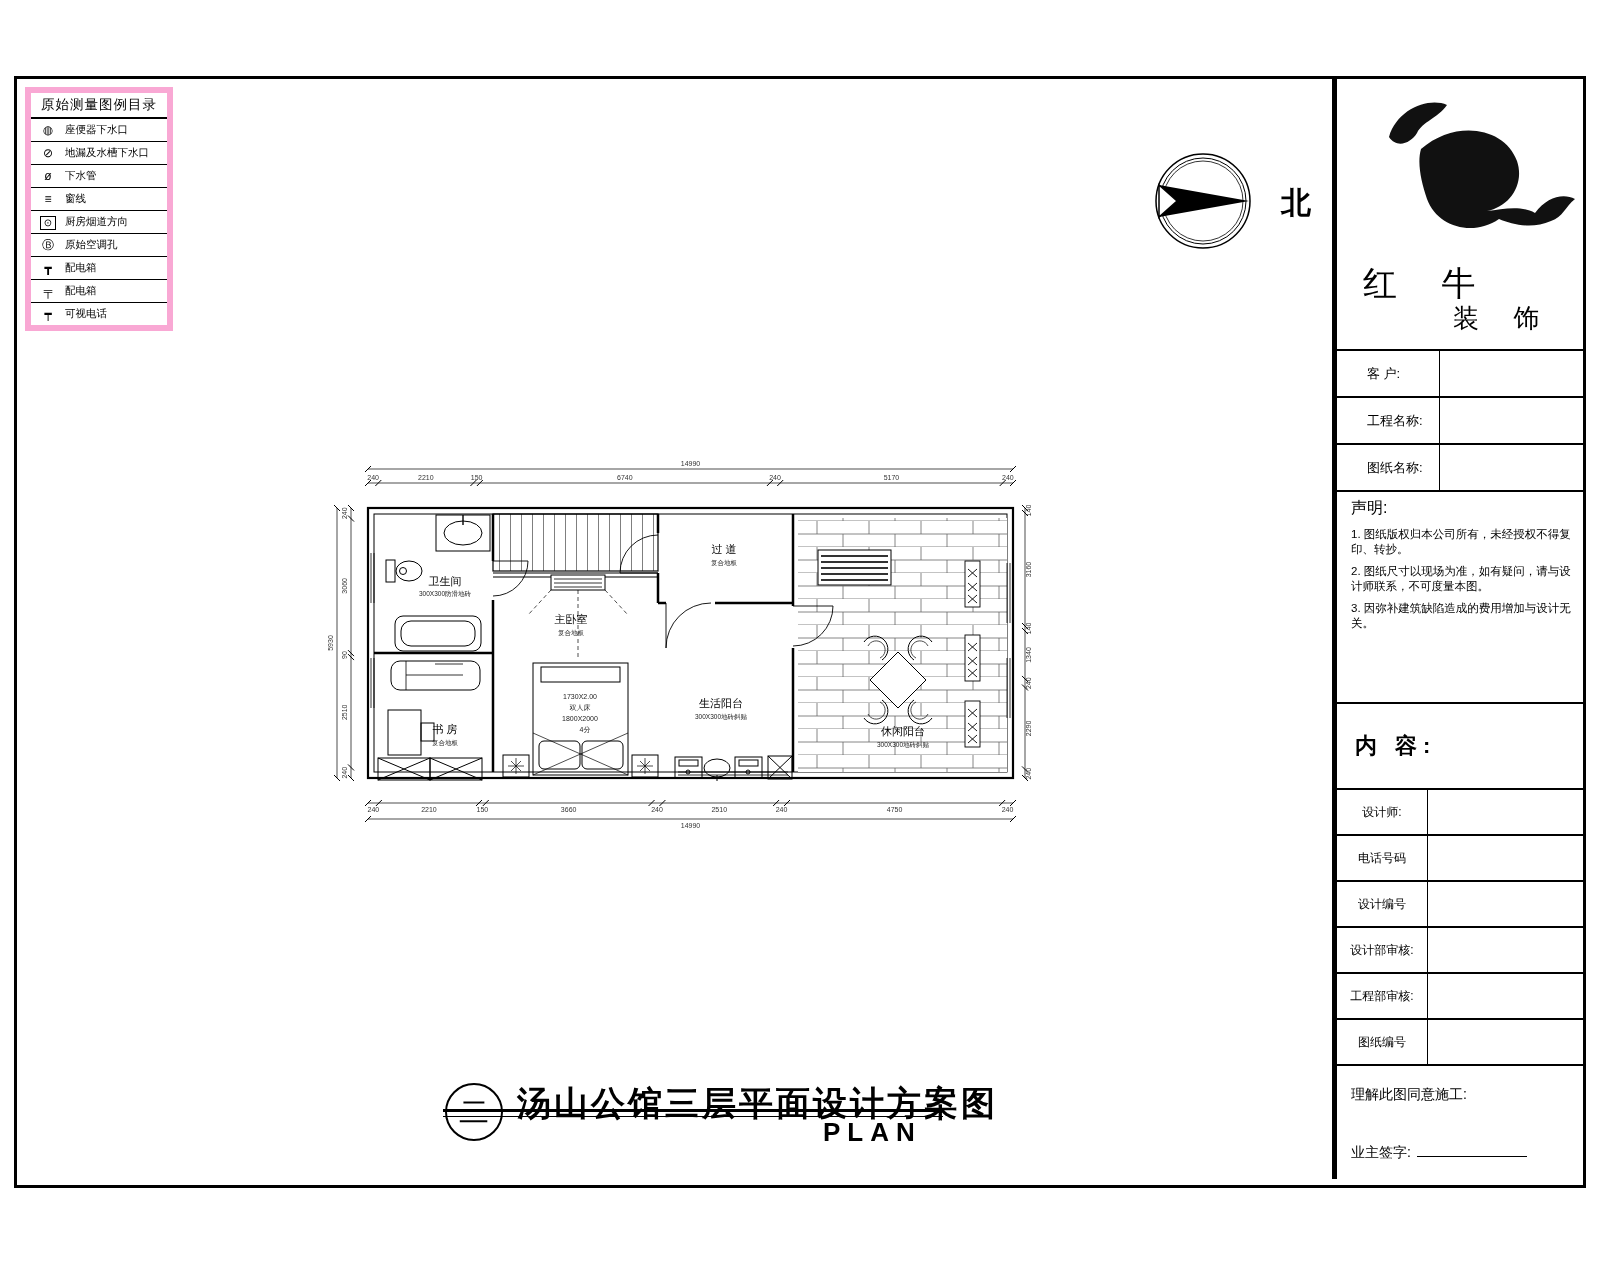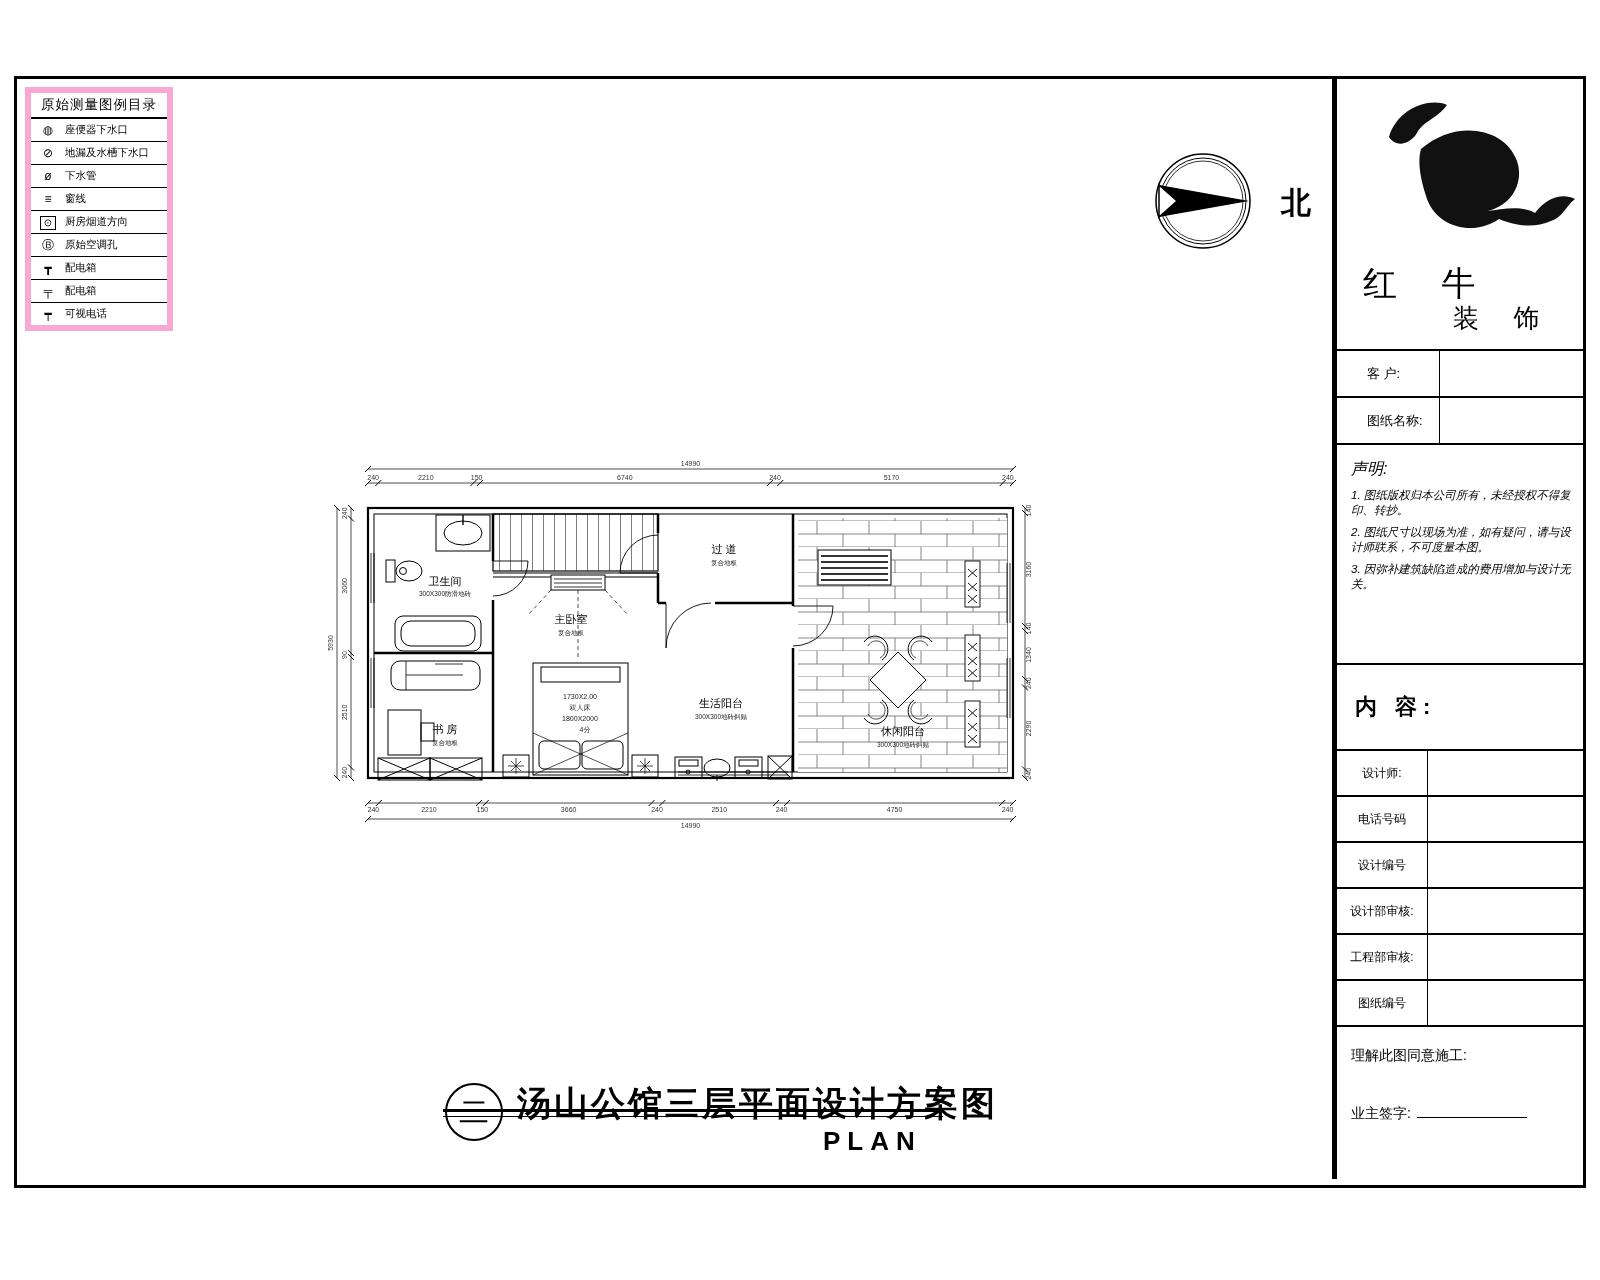--- a/index.html
+++ b/index.html
@@ -20,21 +20,21 @@
   .compass .north-char{position:absolute;left:146px;top:46px;font-size:30px;font-weight:bold;}
 
   
   .tblock{position:absolute;right:0;top:0;width:246px;height:1100px;border-left:5px solid #000;background:#fff;}
   .tb-logo{height:270px;border-bottom:2px solid #000;position:relative;}
   .tb-logo .nm1{position:absolute;left:26px;top:182px;font-size:34px;letter-spacing:18px;font-family:"Liberation Serif",serif;}
   .tb-logo .nm2{position:absolute;left:116px;top:222px;font-size:26px;letter-spacing:14px;font-family:"Liberation Serif",serif;}
   .tb-field{height:45px;border-bottom:2px solid #000;display:flex;padding-left:22px;}
   .tb-field .lab{width:72px;border-right:1px solid #000;display:flex;align-items:center;padding-left:8px;font-size:13px;}
   .tb-field .val{flex:1;}
-  .tb-stmt{height:208px;border-bottom:2px solid #000;padding:10px 10px 0 14px;font-style:italic;}
+  .tb-stmt{height:208px;border-bottom:2px solid #000;padding:2px 10px 0 14px;}
   .tb-stmt .st-title{font-size:16px;margin:4px 0 8px 0;}
   .tb-stmt .st-item{font-size:11.5px;line-height:15px;margin-bottom:7px;}
   .tb-content{height:84px;border-bottom:2px solid #000;display:flex;align-items:center;padding-left:18px;font-size:22px;font-weight:bold;letter-spacing:6px;}
   .tb-row{height:44px;border-bottom:2px solid #000;display:flex;gap:17px;}
   .tb-row .lab{width:90px;border-right:1px solid #000;display:flex;align-items:center;justify-content:center;font-size:12px;}
   .tb-row .val{flex:1;}
   .tb-foot{padding:20px 10px 0 14px;font-size:14px;}
   .tb-foot .f1{margin-bottom:38px;}
   .tb-foot .sig{display:inline-block;width:110px;border-bottom:1px solid #000;height:14px;margin-left:6px;}
 
@@ -44,21 +44,21 @@
   .room-name{font-size:11px;}
   .room-fin{font-size:6.5px;fill:#222;}
   .bed-txt{font-size:7px;fill:#222;}
   .dim-txt{font-size:7px;fill:#333;}
 
   
   .sheet-title{position:absolute;left:500px;top:1002px;font-size:34px;font-weight:bold;letter-spacing:3px;}
   .rule{position:absolute;left:426px;top:1030px;width:500px;height:4px;border-top:3px solid #000;border-bottom:1px solid #000;}
   .marker-circle{position:absolute;left:428px;top:1004px;width:54px;height:54px;border:2px solid #000;border-radius:50%;
      display:flex;align-items:center;justify-content:center;font-size:30px;background:transparent;}
-  .plan-word{position:absolute;left:806px;top:1038px;font-size:26px;font-weight:bold;letter-spacing:7px;margin-top:9px;}
+  .plan-word{position:absolute;left:806px;top:1038px;font-size:26px;font-weight:bold;letter-spacing:7px;}
 </style>
 </head>
 <body>
 
 <div class="sheet">
 
   <div class="legend">
     <div class="legend-title">原始测量图例目录</div>
     <div class="legend-row">
       <span class="legend-sym">◍</span>
@@ -113,20 +113,24 @@
     <div class="tb-logo">
       <svg width="246" height="180" viewBox="0 0 246 180">
         <path d="M52,58 C60,30 92,18 110,26 C100,40 86,42 80,54 C74,64 60,70 52,58 Z" fill="#111"></path>
         <path d="M84,70 C118,40 168,48 180,82 C188,106 172,128 150,132 C166,130 184,126 198,134 C210,118 226,114 238,120 C228,128 226,138 214,142 C196,150 176,146 162,140 C136,158 100,148 90,120 C84,102 80,84 84,70 Z" fill="#111"></path>
       </svg>
       <span class="nm1">红 牛</span>
       <span class="nm2">装 饰</span>
     </div>
     <div class="tb-field">
       <span class="lab">客 户:</span>
+        <span class="val"></span>
+      </div>
+    <div class="tb-field">
+      <span class="lab">工程名称:</span>
         <span class="val"></span>
       </div>
     <div class="tb-field">
       <span class="lab">图纸名称:</span>
         <span class="val"></span>
       </div>
     <div class="tb-stmt">
       <div class="st-title">声明:</div>
       <div class="st-item">1. 图纸版权归本公司所有，未经授权不得复印、转抄。</div>
       <div class="st-item">2. 图纸尺寸以现场为准，如有疑问，请与设计师联系，不可度量本图。</div>

